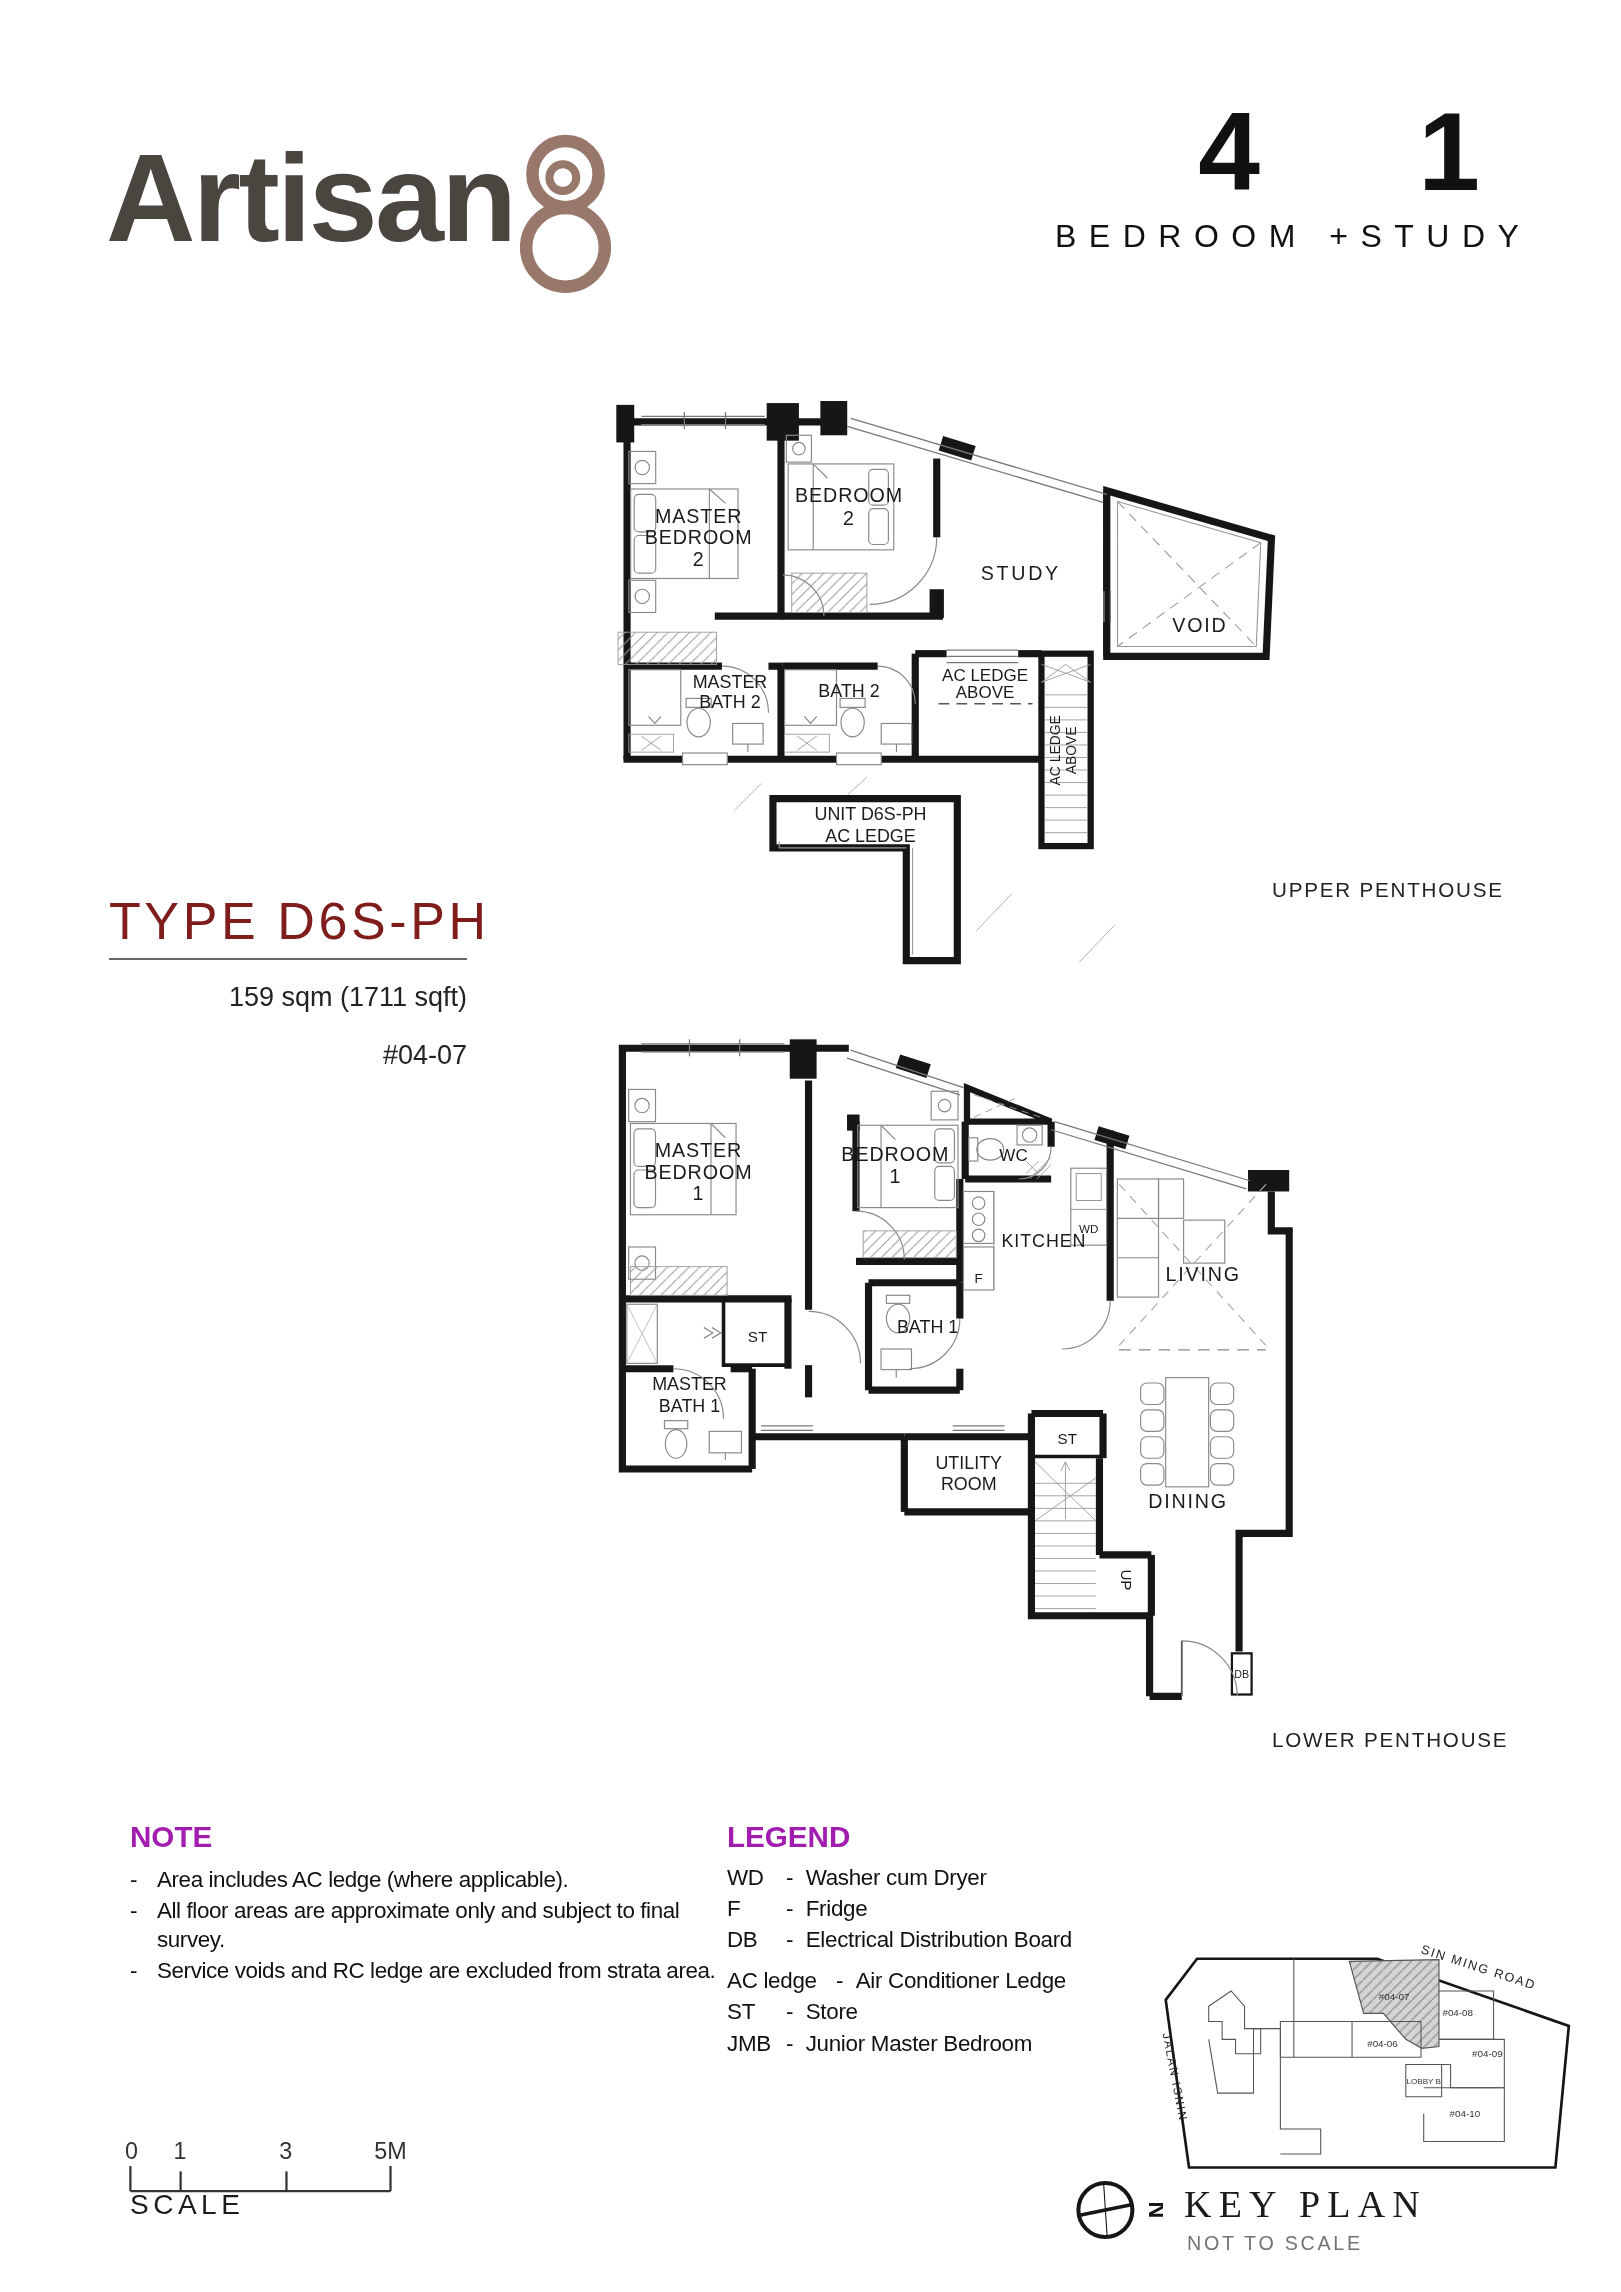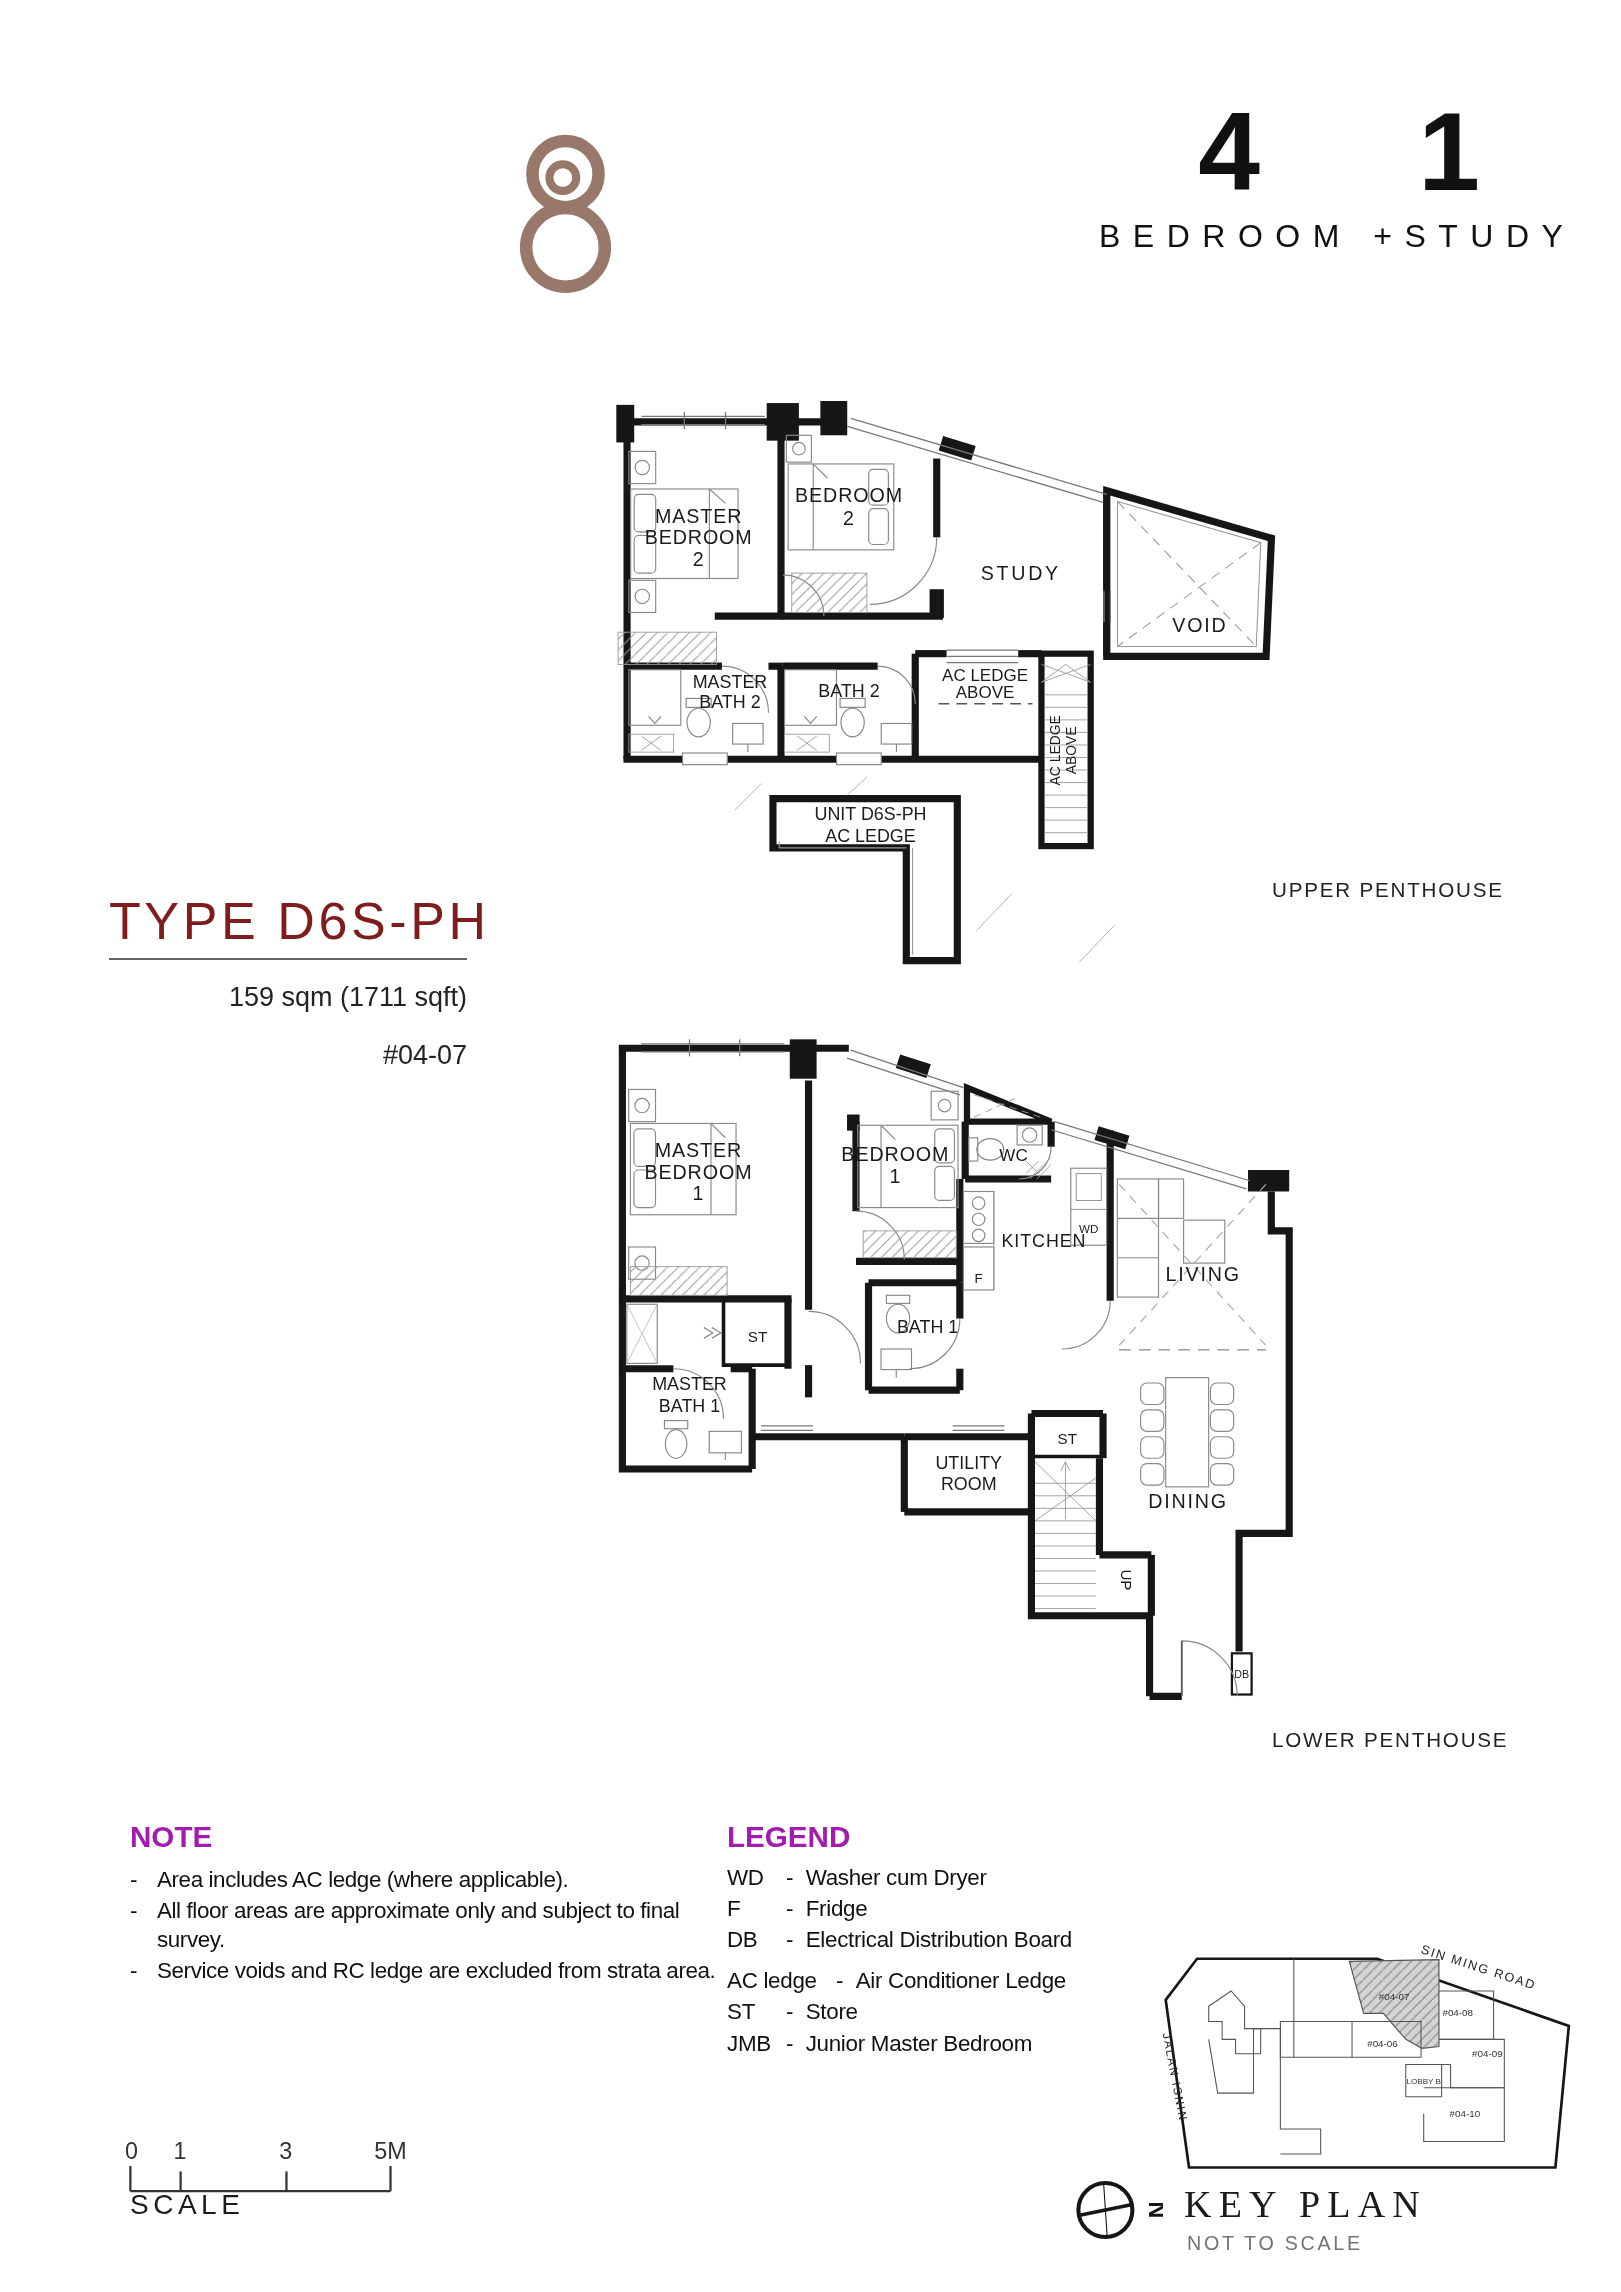--- a/index.html
+++ b/index.html
@@ -1,21 +1,21 @@
 <!DOCTYPE html>
 <html style="font-size:14.3px"><head>
 <meta charset="utf-8">
 <style>
   html,body{margin:0;padding:0;background:#ffffff;}
   body{font-family:"Liberation Sans", sans-serif; color:#1b1b1b;}
   .page{position:relative;width:1621px;height:2293px;background:#fff;overflow:hidden;}
   .abs{position:absolute;}
   .logo-text{font-size:124px;font-weight:700;letter-spacing:-2.7px;color:#4b4540;line-height:1;}
   .big-num{font-size:111px;font-weight:700;color:#111;line-height:1;}
-  .unit-mix{font-size:32px;letter-spacing:12.5px;color:#111;white-space:nowrap;margin-left:44px;}
+  .unit-mix{font-size:32px;letter-spacing:12.5px;color:#111;white-space:nowrap;}
   .type-title{font-size:52px;letter-spacing:3.6px;color:#7f1d1d;white-space:nowrap;}
   .type-underline{border-top:2.7px solid #666;width:358px;margin-top:7.2px;}
   .type-area{font-size:27px;color:#222;width:358px;text-align:right;margin-top:22px;}
   .type-unitno{font-size:27px;color:#222;width:358px;text-align:right;margin-top:27px;}
   .plan-caption{font-size:20.6px;letter-spacing:1.8px;color:#222;white-space:nowrap;}
   .note-title,.legend-title{font-size:29.6px;color:#a21caf;margin-bottom:10.7px;font-weight:bold;}
   .note-items{width:591px;font-size:22.4px;letter-spacing:-0.4px;line-height:1.3;color:#111;}
   .note-item{display:flex;margin-bottom:1.8px;}
   .note-item .dash{flex:0 0 27px;}
   .note-item .dash::before{content:"-";}
@@ -29,20 +29,23 @@
   .keyplan-title{font-size:38px;letter-spacing:7.2px;color:#1b1b1b;white-space:nowrap;}
   .keyplan-sub{font-size:19.7px;letter-spacing:2.7px;color:#737373;white-space:nowrap;}
   .scale-label{font-size:28px;letter-spacing:4.5px;color:#1b1b1b;}
   svg text{font-family:"Liberation Sans", sans-serif;}
 </style>
 </head>
 <body>
 
 <div class="page">
 
+  <div class="abs" style="left:106px;top:136px;">
+    <span class="logo-text">Artisan</span>
+  </div>
   <svg class="abs" style="left:519px;top:124px;" width="93" height="177" viewBox="0 0 104 198">
     <circle cx="52" cy="56" r="37" fill="none" stroke="#97786a" stroke-width="14"></circle>
     <circle cx="52" cy="138" r="44" fill="none" stroke="#97786a" stroke-width="14"></circle>
     <circle cx="49" cy="60" r="15" fill="none" stroke="#97786a" stroke-width="9"></circle>
   </svg>
 
   <div class="abs big-num" style="left:1184px;top:97px;width:90px;text-align:center;">4</div>
   <div class="abs big-num" style="left:1404px;top:97px;width:90px;text-align:center;">1</div>
   <div class="abs unit-mix" style="left:1055px;top:218px;">BEDROOM +STUDY</div>
 

